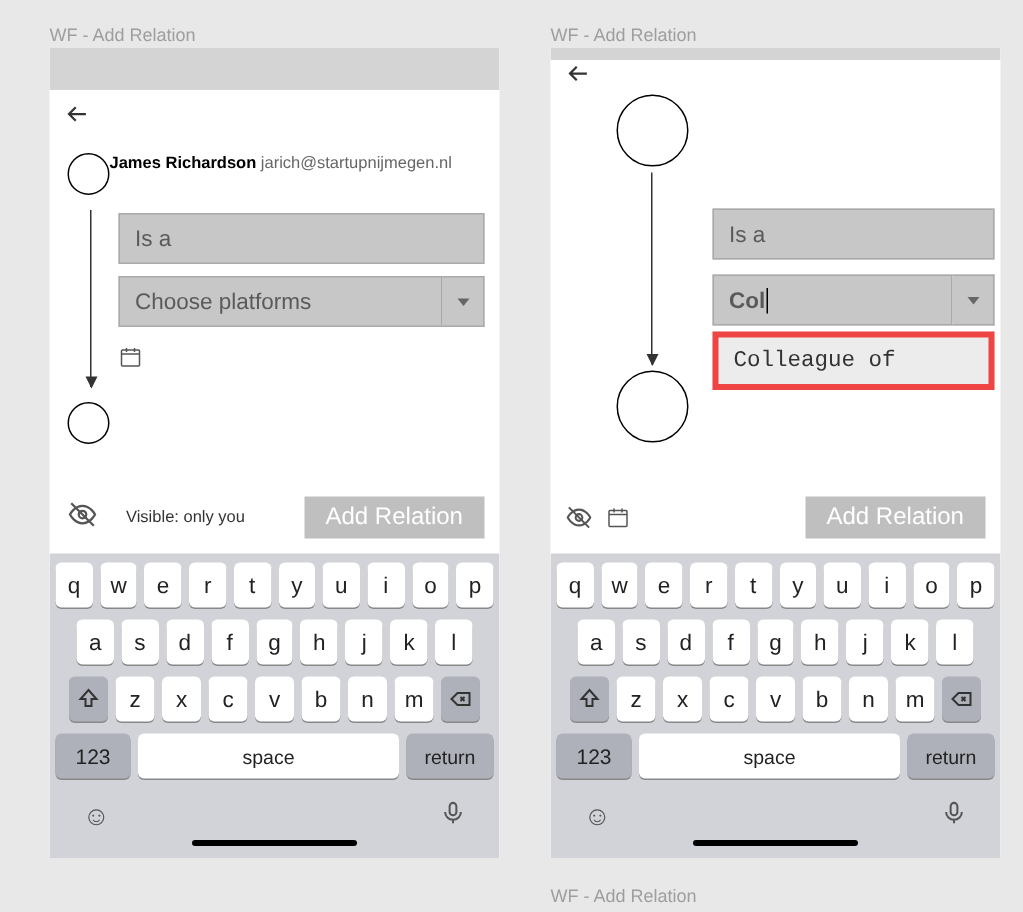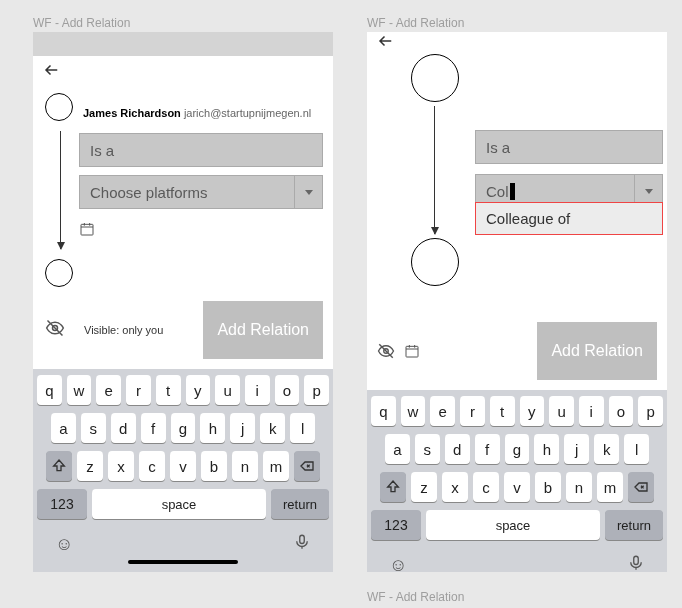--- a/index.html
+++ b/index.html
@@ -35,22 +35,22 @@
     padding: 0 10px;
   }
   .back-arrow svg { width: 18px; height: 18px; stroke: #333; }
   .content {
     flex: 1;
     position: relative;
     padding: 0 10px;
   }
   .person-row {
     display: flex;
-    align-items: flex-end;
-    gap: 10px;
+    align-items: flex-start;
+    gap: 0;
     padding: 6px 0;
   }
   .avatar {
     width: 28px;
     height: 28px;
     border: 1.5px solid #000;
     border-radius: 50%;
     flex-shrink: 0;
     margin-left: 2px;
   }
@@ -116,24 +116,24 @@
     display: flex;
     align-items: center;
     gap: 19px;
     padding: 8px 10px 10px 12px;
   }
   .footer .visible-text { font-size: 11px; color: #333; flex: 1; }
   .primary-btn {
     background: #bfbfbf;
     color: #fff;
     font-size: 16px;
-    padding: 20px 14px;
+    padding: 5px 14px;
     border: none;
     min-width: 120px;
-    text-align: right;
+    text-align: left;
   }
   
   .keyboard {
     background: #d1d3d8;
     padding: 6px 4px 8px 4px;
   }
   .krow { display: flex; gap: 5px; justify-content: center; margin-bottom: 8px; }
   .key {
     background: #fff;
     border-radius: 4px;
@@ -210,40 +210,41 @@
     left: 108px;
     top: 76px;
     right: 4px;
     display: flex;
     flex-direction: column;
     gap: 10px;
   }
   .suggest-list {
     position: absolute;
     left: 108px;
-    top: 148px;
+    top: 158px;
     right: 4px;
     background: #ececec;
-    border: 1px solid #ef4444;
+    border: 4px solid #ef4444;
     z-index: 5;
+    font-family: Liberation Mono, monospace;
   }
   .suggest-item {
     padding: 7px 10px;
     font-size: 15px;
     color: #333;
   }
   .footer2 {
     display: flex;
     align-items: center;
     gap: 8px;
     padding: 8px 10px 10px 10px;
   }
   .footer2 .ico { width: 18px; display:flex; justify-content:center; }
   .phone2-spacer { height: 250px; }
-  .cursor { border-right: 5px solid #000000; padding-right:1px; }
+  .cursor { border-right: 1px solid #000000; padding-right:1px;font-weight:bold; }
 </style>
 </head>
 <body>
 
 <div class="frame-label" style="left:33px; top:16px;">WF - Add Relation</div>
 <div class="frame-label" style="left:367px; top:16px;">WF - Add Relation</div>
 <div class="frame-label" style="left:367px; top:590px;">WF - Add Relation</div>
 
 <div class="phone" style="left:33px; top:32px; height:540px;">
   <div class="statusbar"></div>

